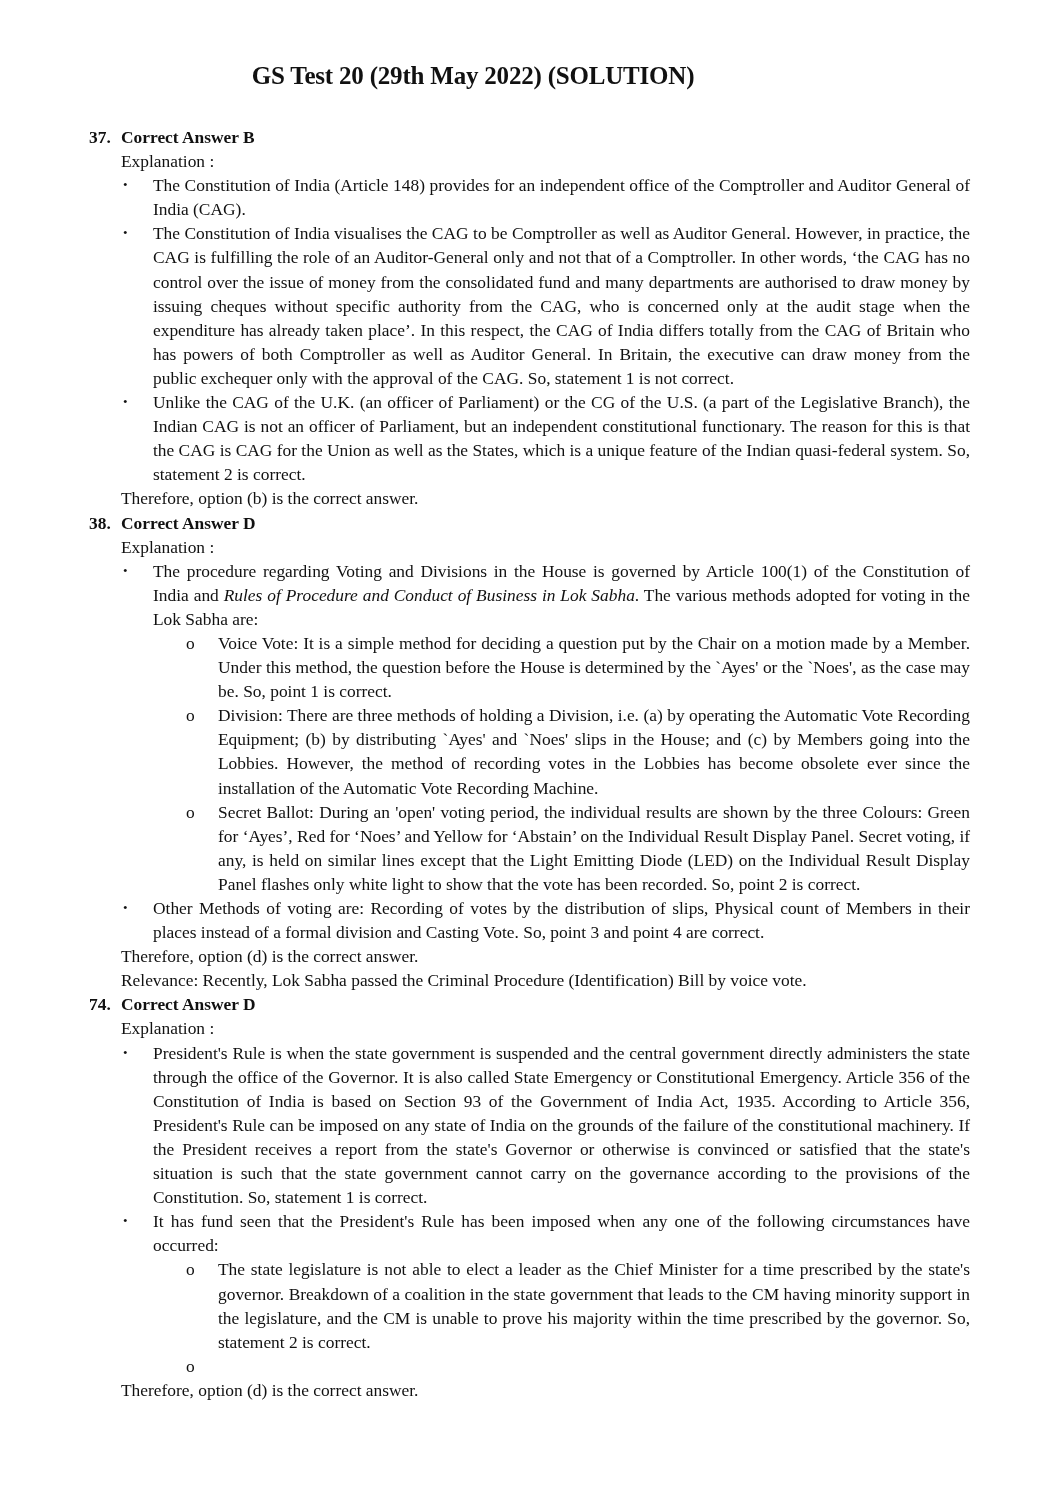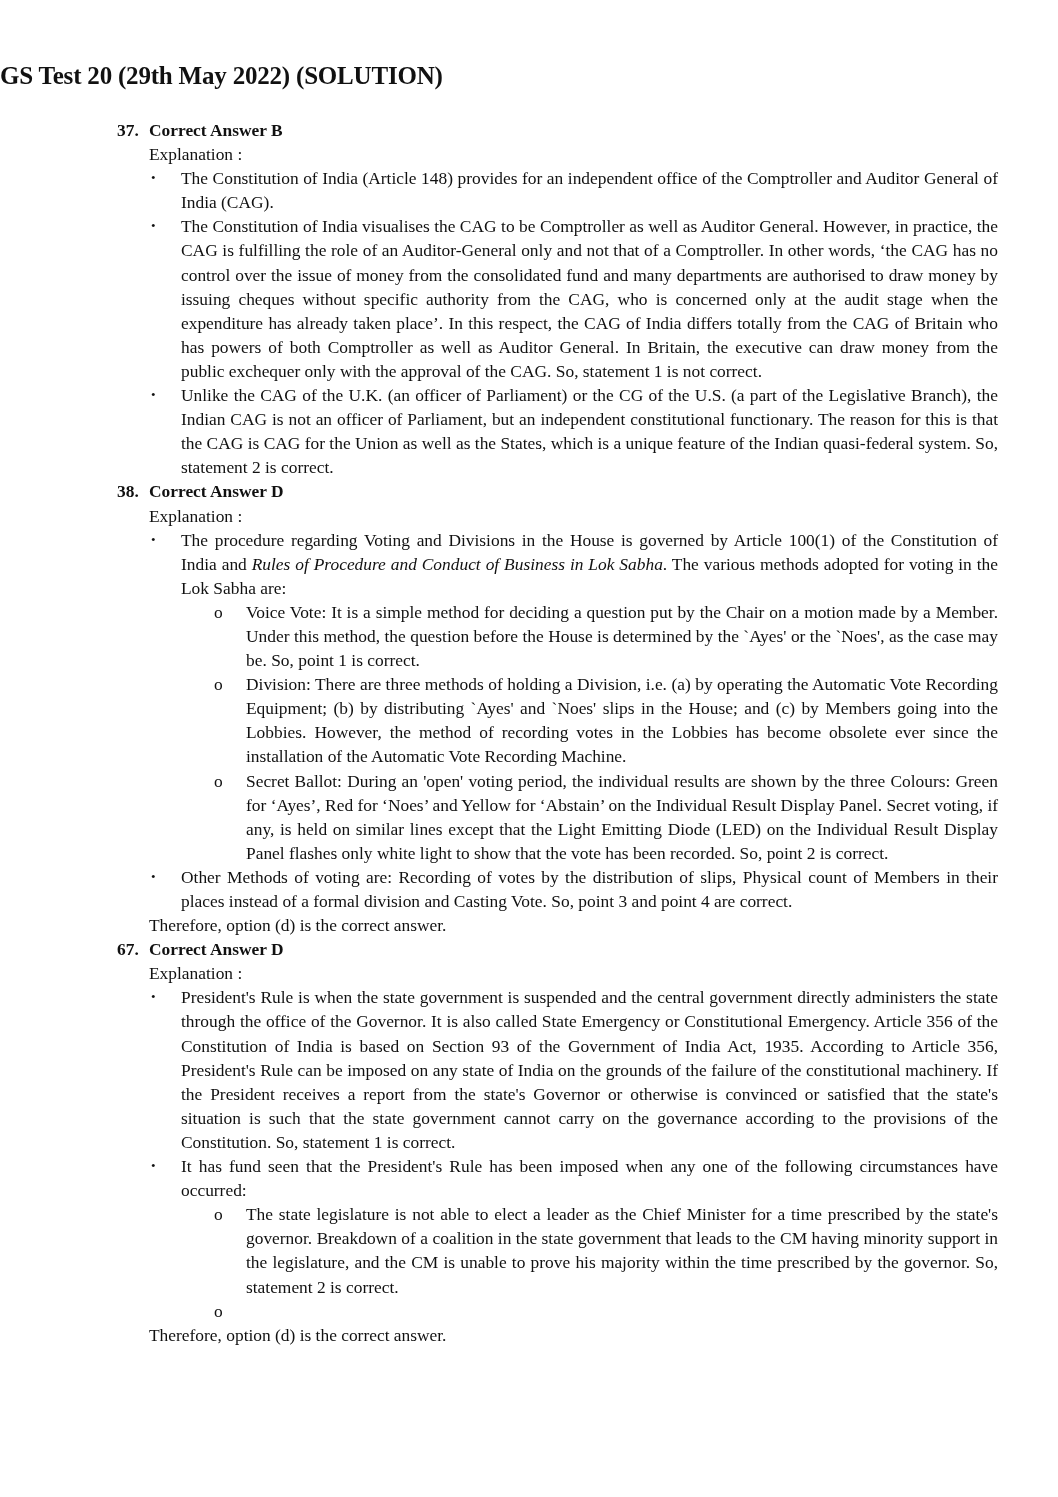--- a/index.html
+++ b/index.html
@@ -4,25 +4,25 @@
 <style>
   html, body { margin: 0; padding: 0; background: #ffffff; }
   body {
     width: 1058px; height: 1497px; position: relative; overflow: hidden;
     font-family: "Liberation Serif", "DejaVu Serif", serif;
     color: #111111;
   }
   .page { position: absolute; left: 0; top: 0; width: 1058px; }
   .title {
     position: absolute; left: 0; top: 62px; width: 946px;
-    text-align: left; font-weight: bold; font-size: 25px; letter-spacing: -0.2px;
+    text-align: center; font-weight: bold; font-size: 25px; letter-spacing: -0.2px;
   }
   .content {
-    position: absolute; left: 89px; top: 118px; width: 881px;
-    font-size: 17.4px; line-height: 24.1px; margin-left: 28px;
+    position: absolute; left: 89px; top: 125px; width: 881px;
+    font-size: 17.4px; line-height: 24.1px;
   }
   .q-head { font-weight: bold; display: flex; }
   .q-num { width: 32px; flex: none; }
   .sub-head { font-weight: normal; padding-left: 32px; }
   .para { padding-left: 32px; }
   .bl { display: flex; padding-left: 34px; text-align: justify; }
   .bl .dot { width: 30px; flex: none; font-size: 13px; line-height: 24.1px; }
   .bl .txt { flex: 1; }
   .sbl { display: flex; padding-left: 97px; text-align: justify; }
   .sbl .o { width: 32px; flex: none; }
@@ -49,20 +49,21 @@
         <span class="txt"><b>The Constitution of India (Article 148)</b><span> provides for an independent office of the Comptroller and Auditor General of India (CAG).</span></span>
       </div>
       <div class="bl">
         <span class="dot">•</span>
         <span class="txt"><span>The Constitution of India visualises the CAG to be Comptroller as well as Auditor General. However, in practice, the CAG is fulfilling the role of an Auditor-General only and not that of a Comptroller. </span><b>In other words, ‘the CAG has no control over the issue of money from the consolidated fund</b><span> and many departments are authorised to draw money by issuing cheques without specific authority from the CAG, who is concerned only at the audit stage when the expenditure has already taken place’. In this respect, the CAG of India differs totally from the CAG of Britain who has powers of both Comptroller as well as Auditor General. </span><b>In Britain, the executive can draw money from the public exchequer only with the approval of the CAG. So, statement 1 is not correct.</b></span>
       </div>
       <div class="bl">
         <span class="dot">•</span>
         <span class="txt"><b>Unlike the CAG of the U.K. (an officer of Parliament) or the CG of the U.S. (a part of the Legislative Branch), the Indian CAG is not an officer of Parliament, but an independent constitutional functionary.</b><span> The reason for this is that the CAG is CAG for the Union as well as the States, which is a unique feature of the Indian quasi-federal system. </span><b>So, statement 2 is correct.</b></span>
       </div>
+      <div class="sub-head">Therefore, option (b) is the correct answer.</div>
     </section>
 
     <section>
       <div class="q-head">
         <span class="q-num">38.</span>
         <span>Correct Answer D</span>
       </div>
       <div class="sub-head">Explanation :</div>
       <div class="bl">
         <span class="dot">•</span>
@@ -78,25 +79,26 @@
       </div>
       <div class="sbl">
         <span class="o">o</span>
         <span class="txt"><b>Secret Ballot:</b><span> During an 'open' voting period, the individual results are shown by the three Colours: Green for ‘Ayes’, Red for ‘Noes’ and Yellow for ‘Abstain’ on the Individual Result Display Panel. </span><b>Secret voting, if any, is held on similar lines except that the Light Emitting Diode (LED) on the Individual Result Display Panel flashes only white light to show that the vote has been recorded. So, point 2 is correct.</b></span>
       </div>
       <div class="bl">
         <span class="dot">•</span>
         <span class="txt"><span>Other Methods of voting are: </span><b>Recording of votes by the distribution of slips, Physical count of Members in their places instead of a formal division and Casting Vote. So, point 3 and point 4 are correct.</b></span>
       </div>
       <div class="sub-head">Therefore, option (d) is the correct answer.</div>
+      <div class="para"><b>Relevance:</b><span> Recently, Lok Sabha passed the Criminal Procedure (Identification) Bill by voice vote.</span></div>
     </section>
 
     <section>
       <div class="q-head">
-        <span class="q-num">67.</span>
+        <span class="q-num">74.</span>
         <span>Correct Answer D</span>
       </div>
       <div class="sub-head">Explanation :</div>
       <div class="bl">
         <span class="dot">•</span>
         <span class="txt"><span>President's Rule is when the state government is suspended and the central government directly administers the state through the office of the Governor. It is also called State Emergency or Constitutional Emergency. Article 356 of the Constitution of India is based on Section 93 of the Government of India Act, 1935. According to Article 356, </span><b>President's Rule can be imposed on any state of India on the grounds of the failure of the constitutional machinery.</b><span> If the President receives a report from the state's Governor or otherwise is convinced or satisfied that the state's situation is such that the state government cannot carry on the governance according to the provisions of the Constitution. </span><b>So, statement 1 is correct.</b></span>
       </div>
       <div class="bl">
         <span class="dot">•</span>
         <span class="txt">It has fund seen that the President's Rule has been imposed when any one of the following circumstances have occurred:</span>

